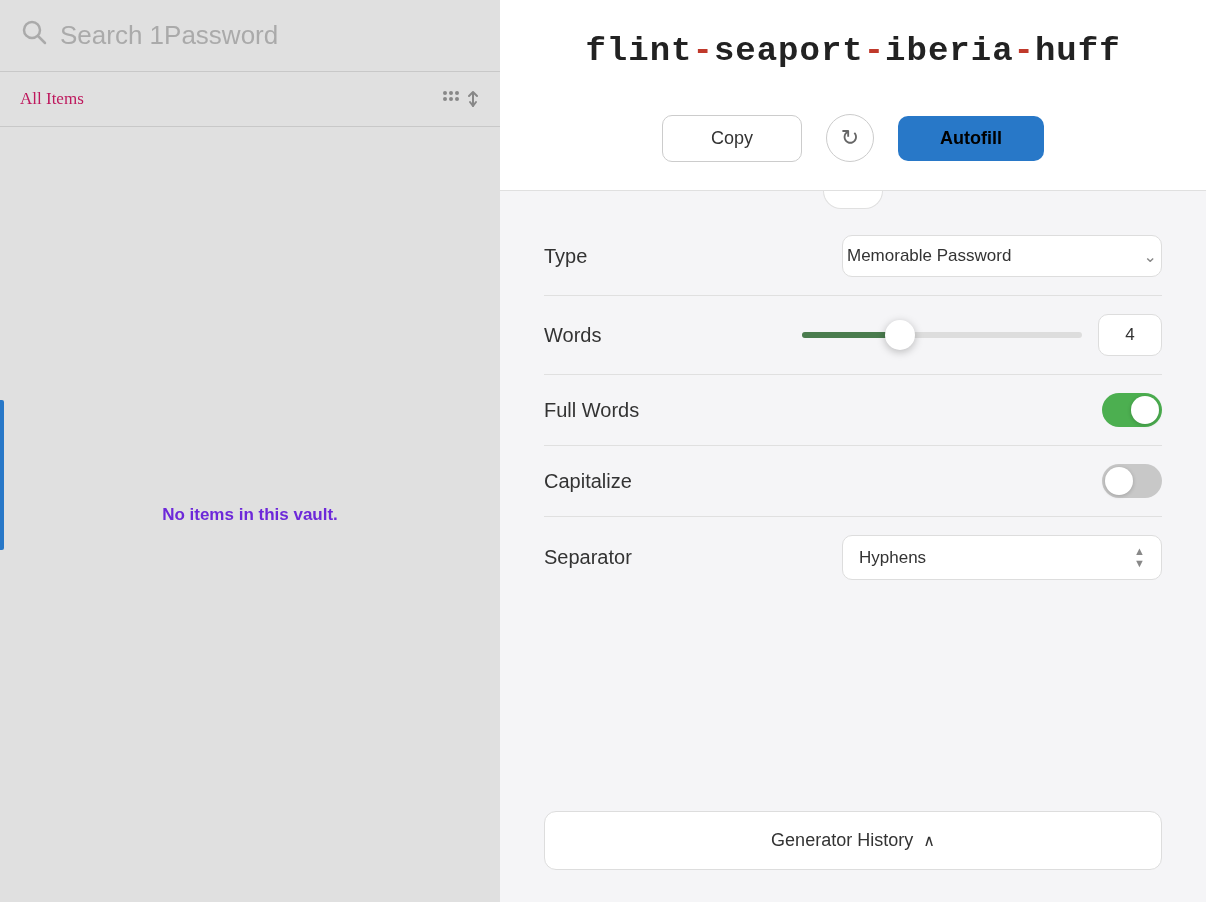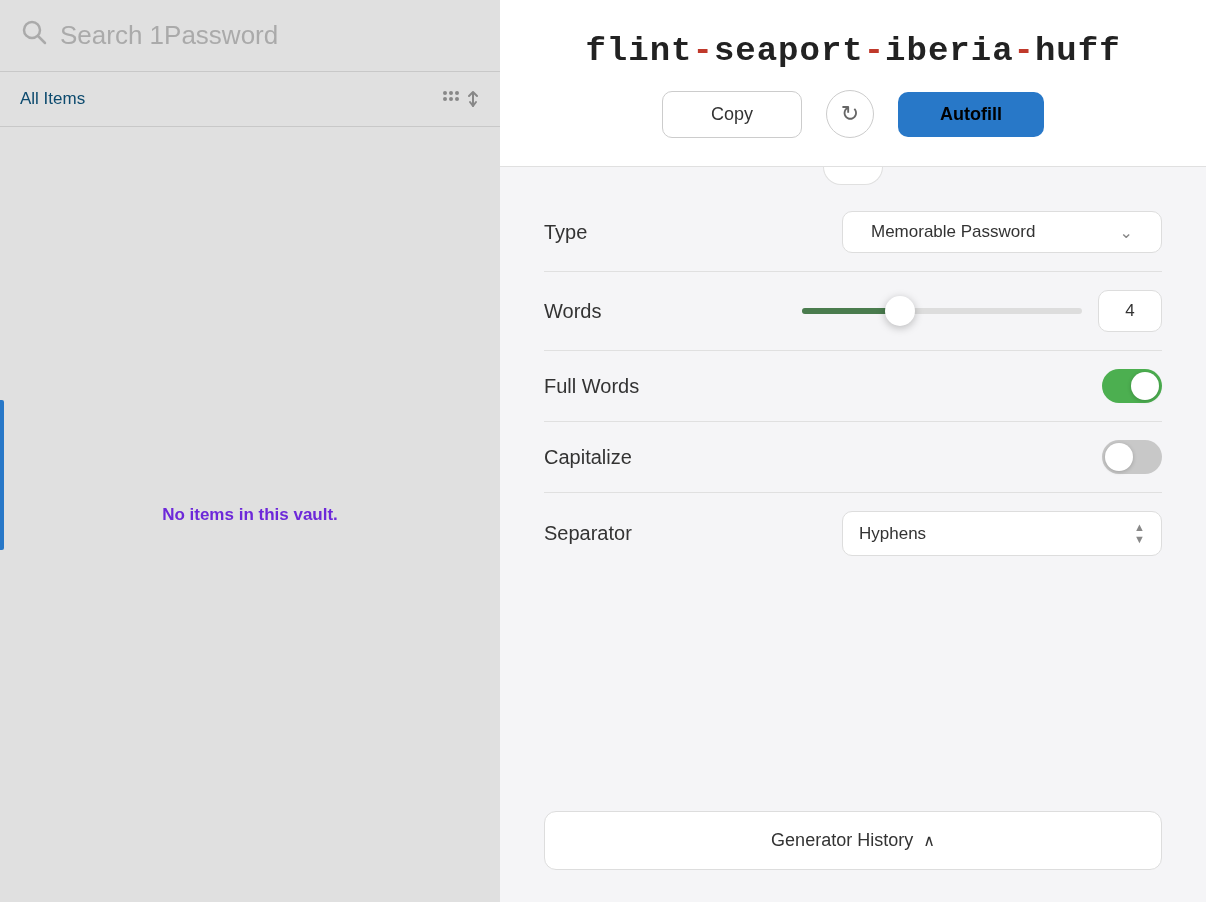--- a/index.html
+++ b/index.html
@@ -45,21 +45,22 @@
       display: flex;
       align-items: center;
       justify-content: space-between;
       padding: 16px 20px;
       border-bottom: 1px solid #c8c8c8;
     }
 
     .all-items-label {
       font-size: 17px;
       font-weight: 500;
-      color: #0c4a6e;
+      color: #be185d;
+      font-family: Liberation Serif, serif;
     }
 
     .sort-icon {
       display: flex;
       align-items: center;
       gap: 4px;
       color: #888;
       font-size: 20px;
     }
 
@@ -100,21 +101,21 @@
       padding: 32px 44px 28px;
       text-align: center;
       border-bottom: 1px solid #e0e0e0;
     }
 
     .password-text {
       font-family: 'Courier New', Courier, monospace;
       font-size: 34px;
       font-weight: 600;
       letter-spacing: 1px;
-      margin-bottom: 20px;
+      margin-bottom: 44px;
       white-space: nowrap;
     }
 
     .password-word { color: #222; }
     .password-sep { color: #c0392b; }
 
     .password-actions {
       display: flex;
       align-items: center;
       justify-content: center;
@@ -196,21 +197,21 @@
       font-size: 20px;
       color: #333;
       font-weight: 400;
     }
 
     
     .type-dropdown {
       display: flex;
       align-items: center;
       justify-content: space-between;
-      padding: 10px 28px;
+      padding: 10px 4px;
       border: 1.5px solid #ddd;
       border-radius: 10px;
       background: #fff;
       width: 320px;
       cursor: pointer;
       font-size: 17px;
       color: #333;
     }
 
     .dropdown-chevron {

